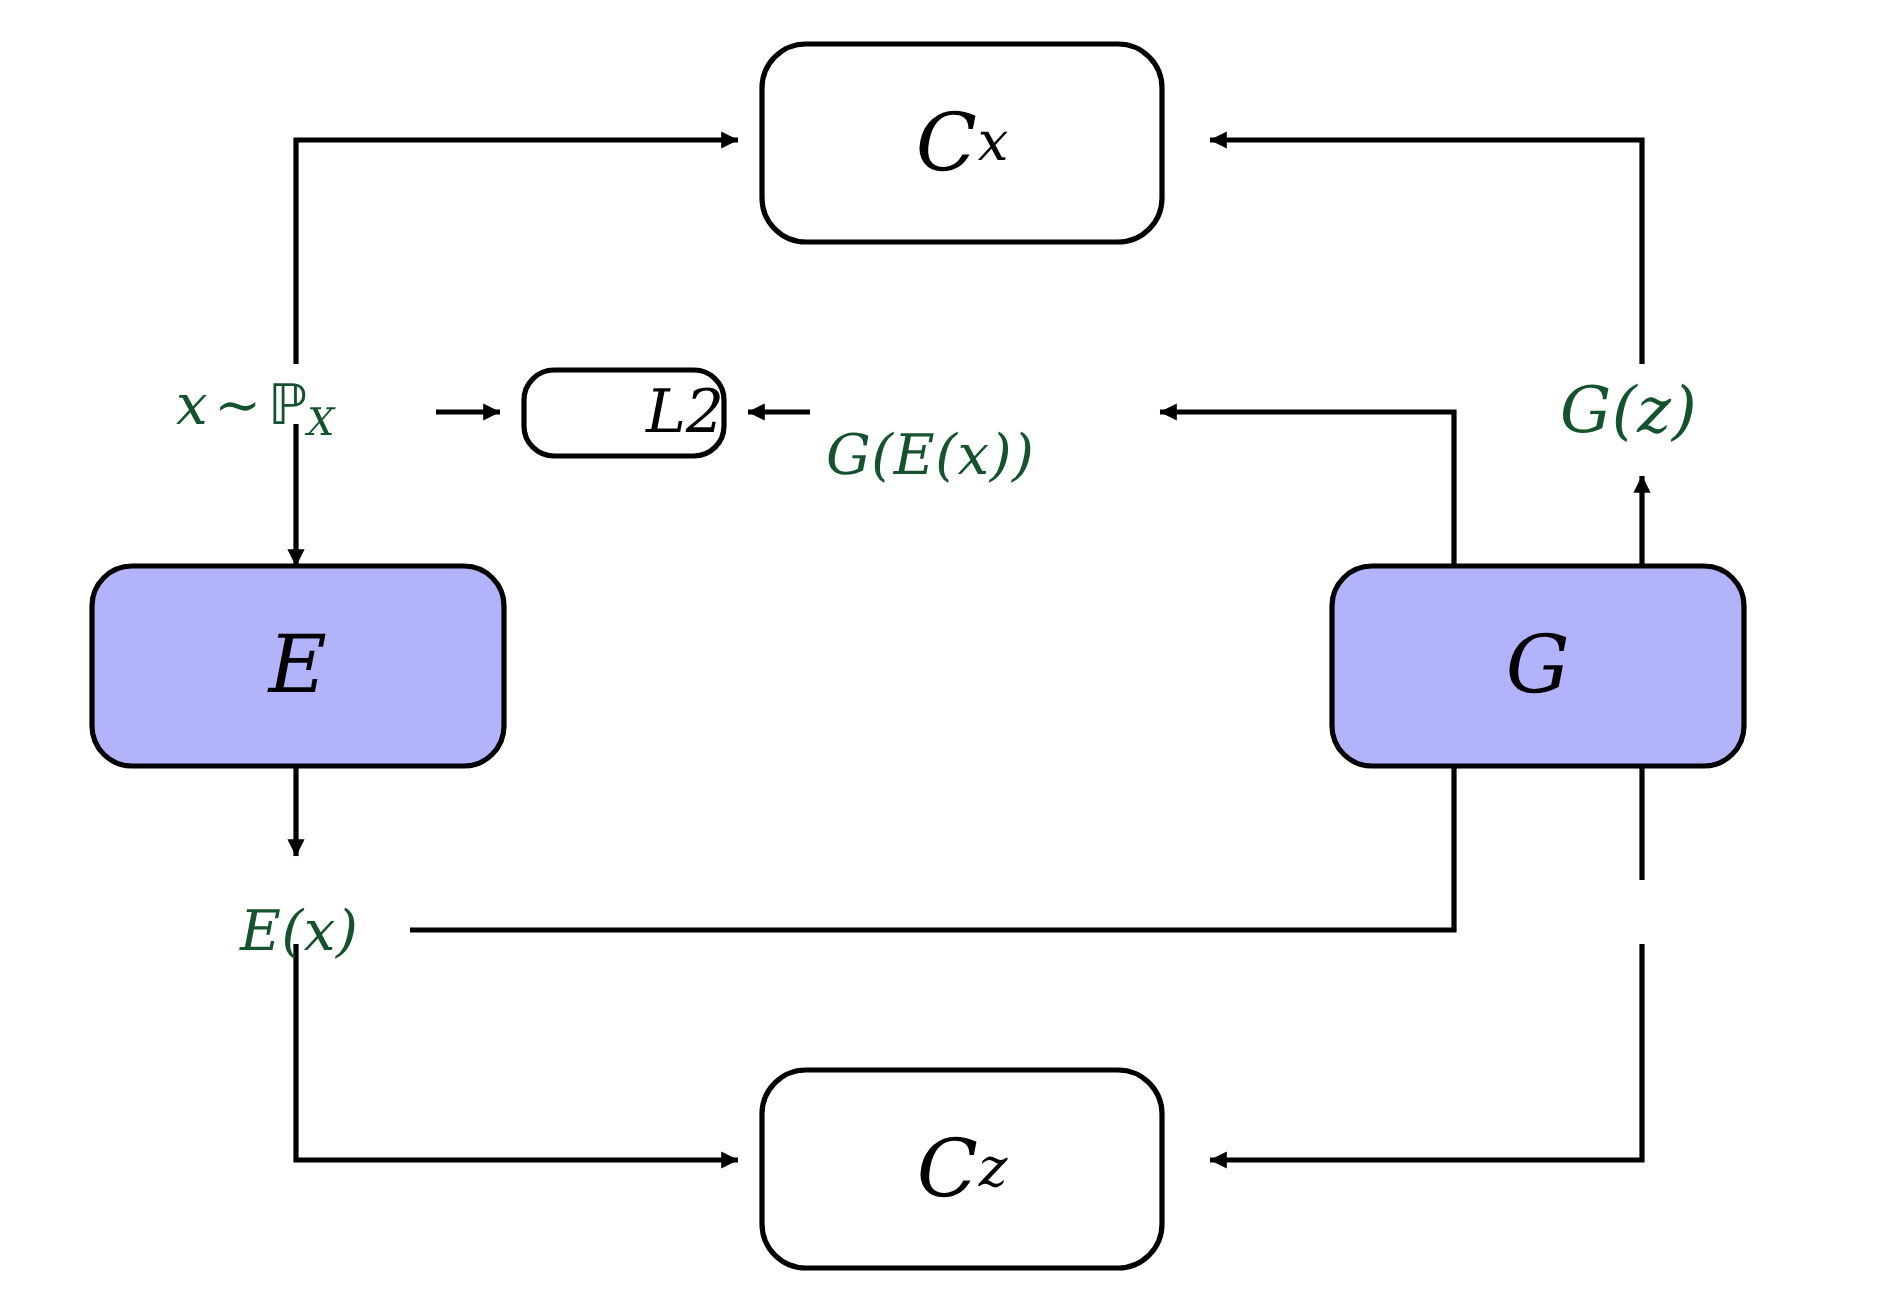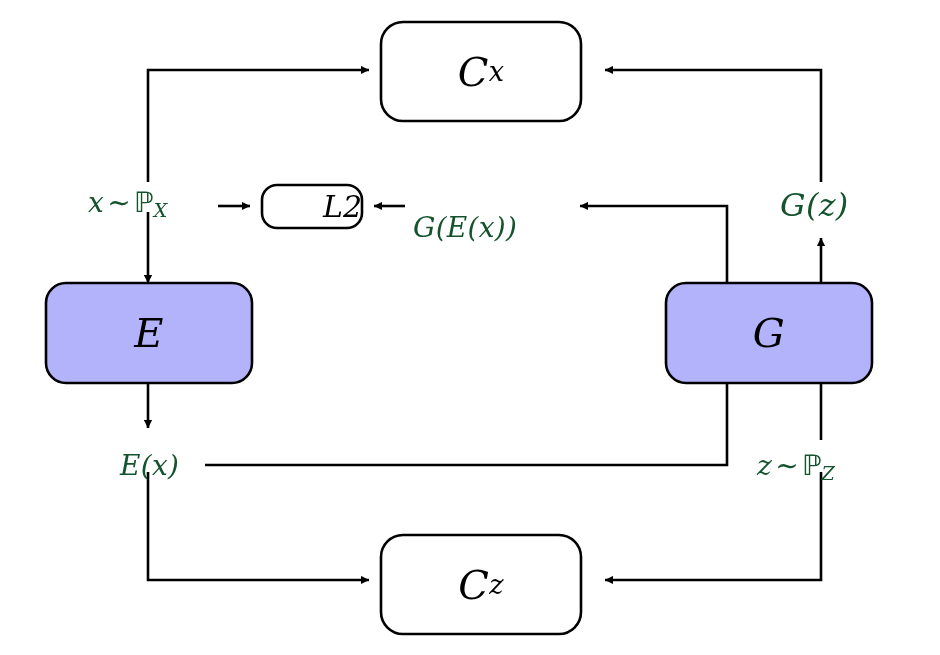--- a/index.html
+++ b/index.html
@@ -141,17 +141,14 @@
   </div>
 
   <div class="edge-label" style="left:780px; top:186px; font-size:32px;">
     <span class="cal">G(z)</span>
   </div>
 
   <div class="edge-label" style="left:105px; top:449px; font-size:28px;margin-left:15px;">
     <span class="cal">E(x)</span>
   </div>
 
-  <div class="edge-label" style="left:757px; top:449px; font-size:28px;">
-    <span>z</span><span class="tilde">∼</span><span class="bb">ℙ</span><span class="sub">Z</span>
-  </div>
 
 </div>
 
 </body></html>

